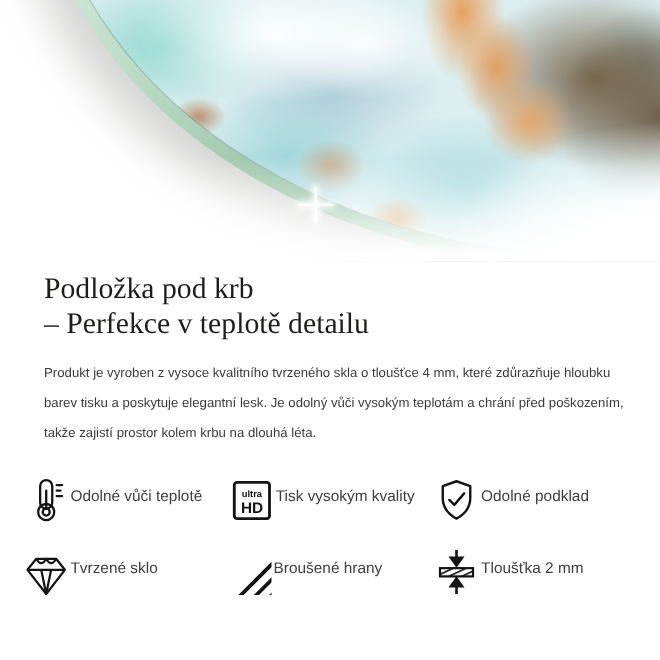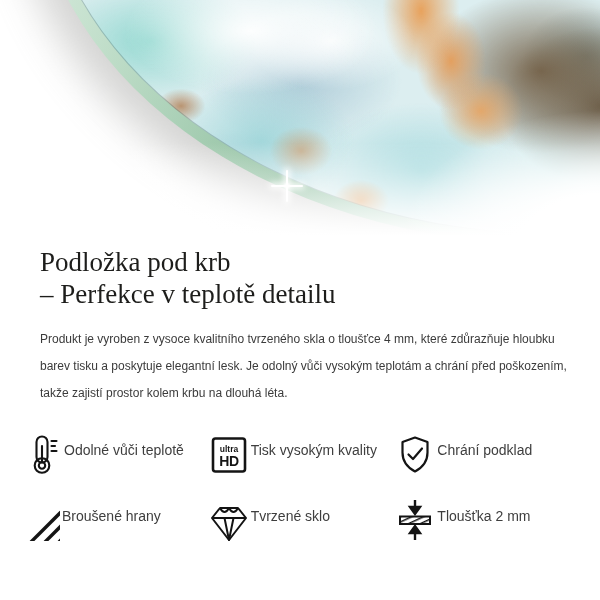--- a/index.html
+++ b/index.html
@@ -120,53 +120,53 @@
     <div class="label">Tisk vysokým kvality</div>
   </div>
 
   <div class="feature">
     <div class="icon-wrap">
       <svg width="44" height="44" viewBox="0 0 44 44" fill="none" stroke="#141414" stroke-width="2.2" stroke-linecap="round" stroke-linejoin="round">
         <path d="M22 4.5 L34.5 9 V19.5 C34.5 29.5 29 34.8 22 38.5 C15 34.8 9.5 29.5 9.5 19.5 V9 Z"></path>
         <polyline points="15.5,21.5 20,26 29,15.5"></polyline>
       </svg>
     </div>
-    <div class="label">Chrání podklad</div>
+    <div class="label">Odolné podklad</div>
+  </div>
+
+  <div class="feature">
+    <div class="icon-wrap">
+      <svg width="44" height="40" viewBox="0 0 44 40" fill="none" stroke="#141414" stroke-width="2" stroke-linejoin="round">
+        <path d="M5 15 L13 5 H31 L39 15 L22 37 Z"></path>
+        <line x1="5" y1="15" x2="39" y2="15"></line>
+        <path d="M13 5 Q17.5 13 22 5 Q26.5 13 31 5"></path>
+        <path d="M17.5 15 L22 37 L26.5 15"></path>
+      </svg>
+    </div>
+    <div class="label">Tvrzené sklo</div>
   </div>
 
   <div class="feature">
     <div class="icon-wrap">
       <svg width="42" height="40" viewBox="0 0 42 40">
         <defs>
             <clipPath id="tri">
               <path d="M2 38 L36 4 L40 8 L40 38 Z"></path>
             </clipPath>
           </defs>
         <g clip-path="url(#tri)" stroke="#141414" stroke-width="3.4">
           <line x1="-4" y1="40" x2="34" y2="2"></line>
           <line x1="4" y1="46" x2="42" y2="8"></line>
           <line x1="12" y1="52" x2="50" y2="14"></line>
           <line x1="20" y1="58" x2="58" y2="20"></line>
           <line x1="28" y1="64" x2="66" y2="26"></line>
         </g>
       </svg>
     </div>
     <div class="label">Broušené hrany</div>
-  </div>
-
-  <div class="feature">
-    <div class="icon-wrap">
-      <svg width="44" height="40" viewBox="0 0 44 40" fill="none" stroke="#141414" stroke-width="2" stroke-linejoin="round">
-        <path d="M5 15 L13 5 H31 L39 15 L22 37 Z"></path>
-        <line x1="5" y1="15" x2="39" y2="15"></line>
-        <path d="M13 5 Q17.5 13 22 5 Q26.5 13 31 5"></path>
-        <path d="M17.5 15 L22 37 L26.5 15"></path>
-      </svg>
-    </div>
-    <div class="label">Tvrzené sklo</div>
   </div>
 
   <div class="feature">
     <div class="icon-wrap">
       <svg width="44" height="46" viewBox="0 0 44 46">
         <defs>
           <pattern id="hatch" width="5" height="5" patternUnits="userSpaceOnUse" patternTransform="rotate(65)">
             <rect width="5" height="5" fill="#fff"></rect>
             <line x1="0" y1="0" x2="0" y2="5" stroke="#141414" stroke-width="3"></line>
           </pattern>

